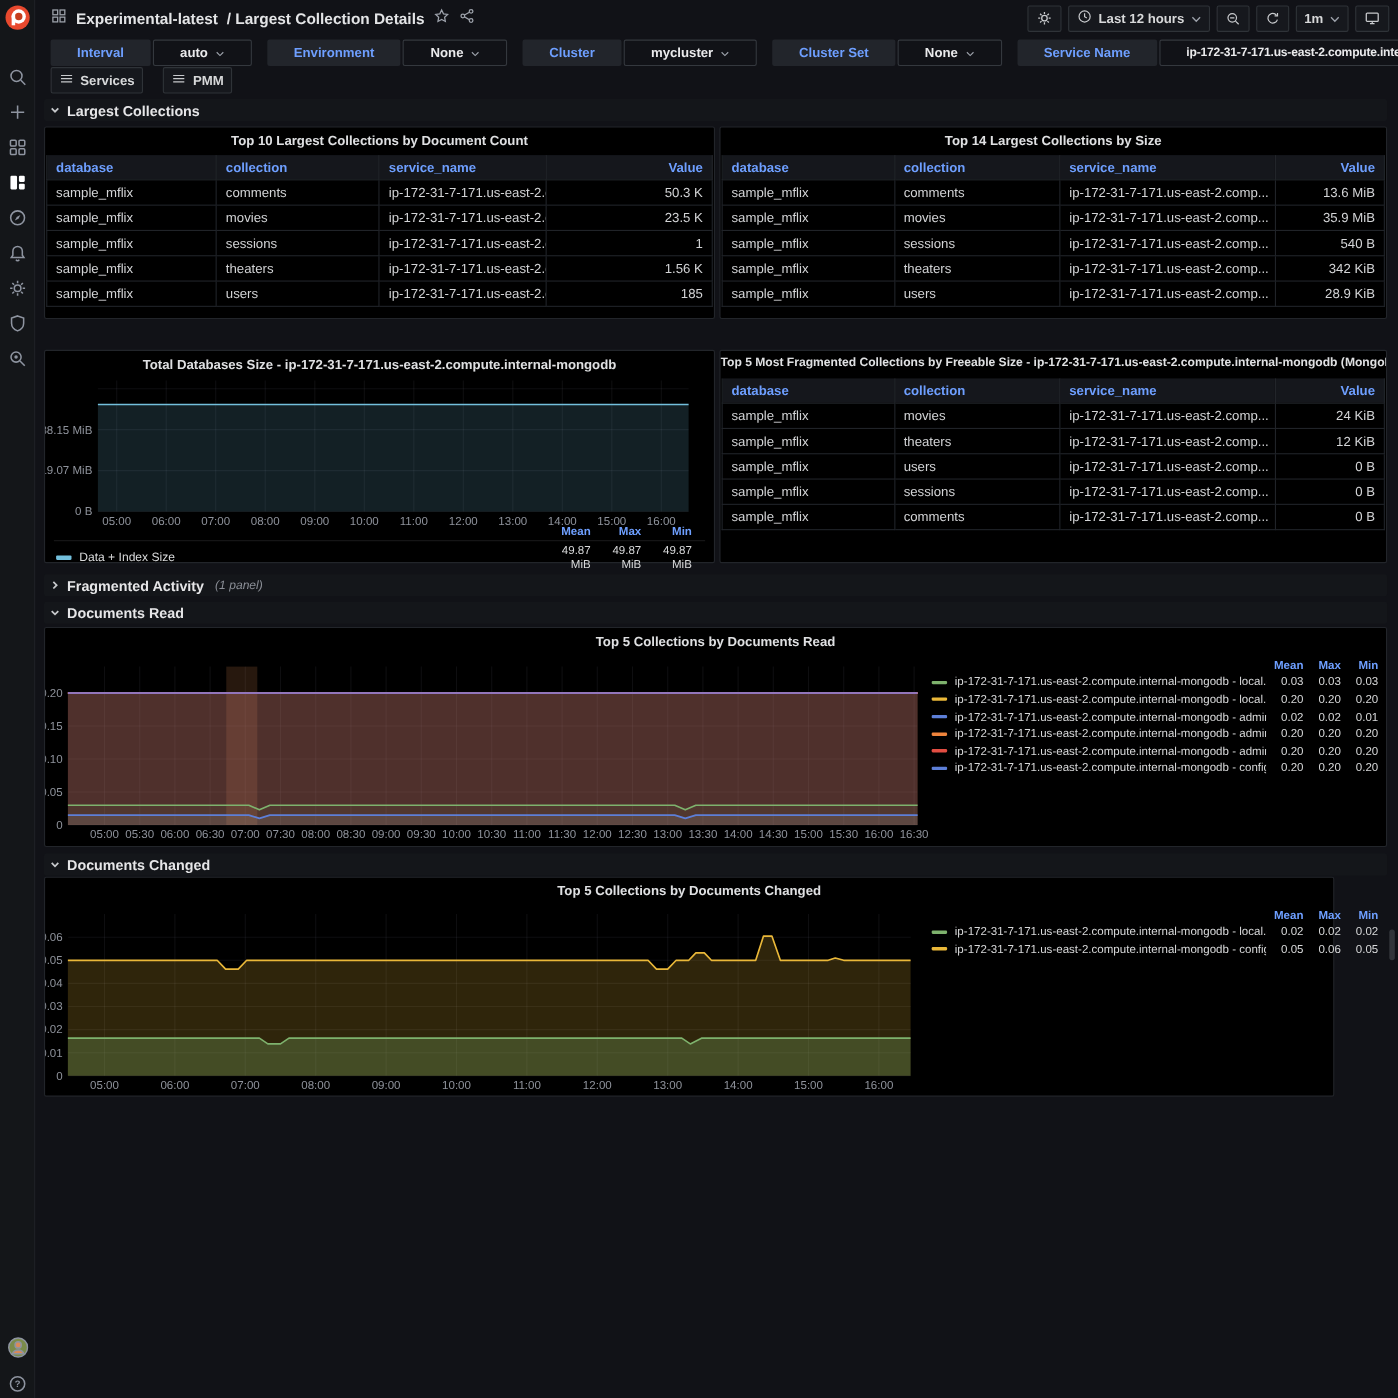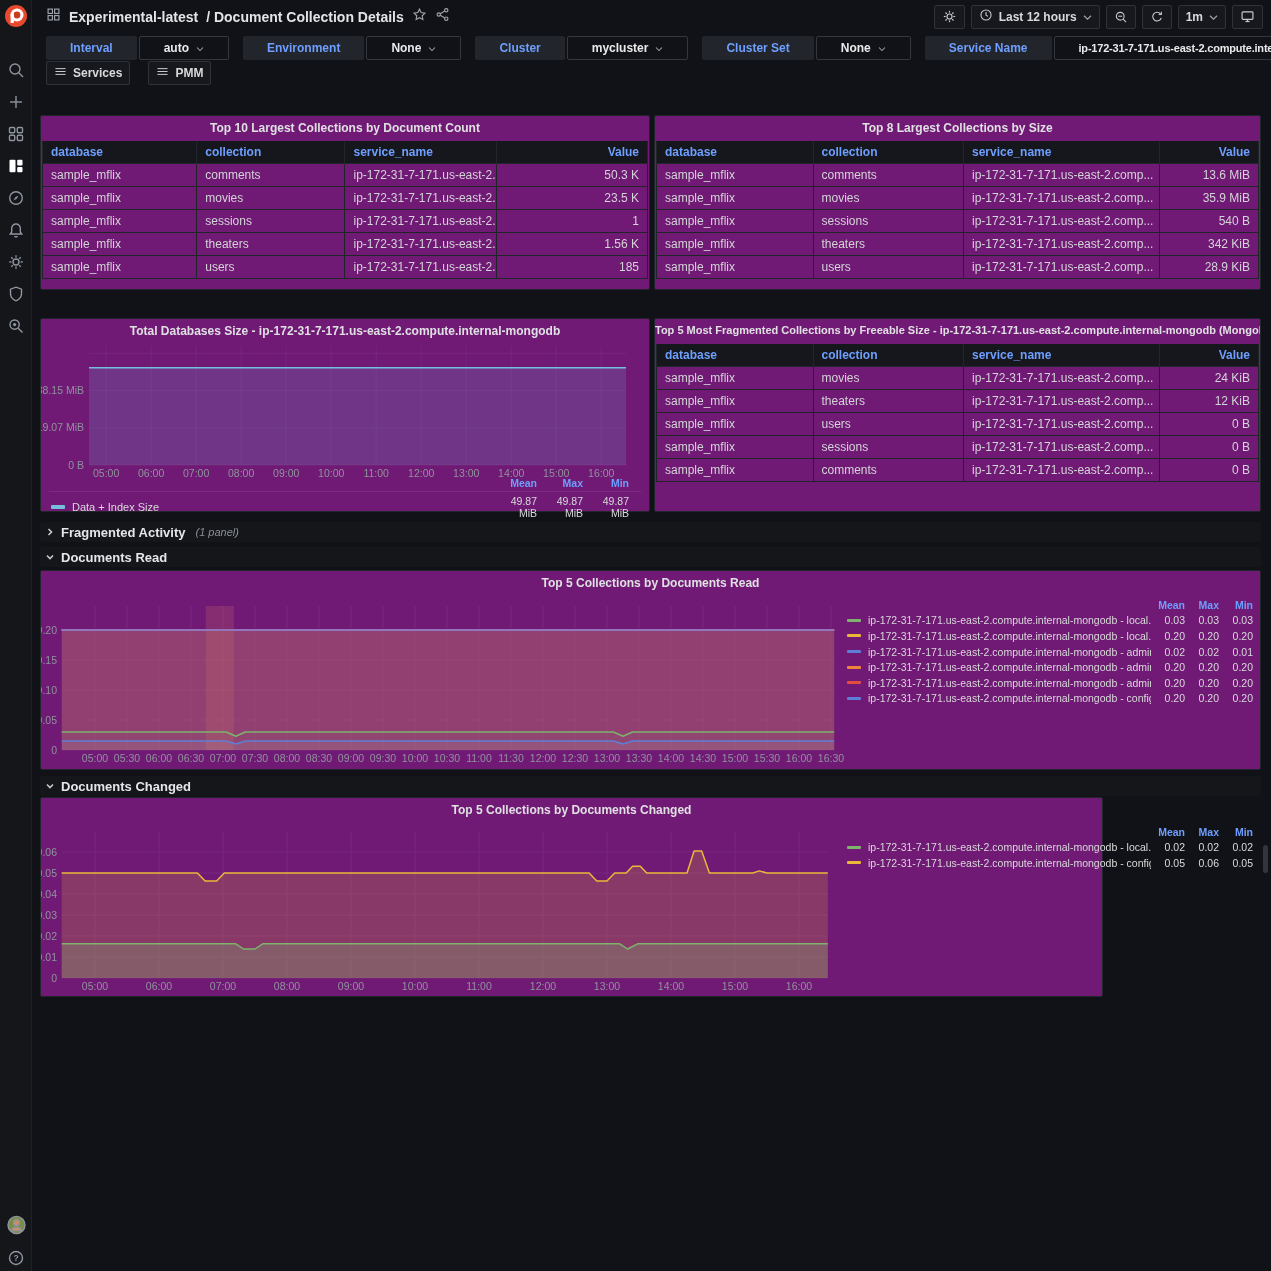--- a/index.html
+++ b/index.html
@@ -52,21 +52,21 @@
   .chev svg { stroke:#9da2ab; }
 
   
   .rowhdr { position:absolute; left:40px; right:10px; height:20px; display:flex;
     align-items:center; gap:6px; cursor:pointer; background:#14161a; border-radius:2px; }
   .rowhdr .rtitle { font-size:13px; font-weight:bold; color:#e6e6e8; }
   .rowhdr .rcount { font-size:11px; font-style:italic; color:#8a8e96; margin-left:4px; }
   .rowhdr svg { stroke:#c7c9cc; fill:none; stroke-width:1.6; margin-left:5px; }
 
   
-  .panel { position:absolute; background:#701a75; border:1px solid #22252a; border-radius:2px; }
+  .panel { position:absolute; background:#000000; border:1px solid #22252a; border-radius:2px; }
   .ptitle { position:absolute; left:0; right:0; top:5px; text-align:center; font-size:12px;
     font-weight:bold; color:#dfe0e2; white-space:nowrap; overflow:hidden; }
 
   
   .tablewrap { position:absolute; left:1px; right:1px; top:25px; }
   table.gtable { width:100%; border-collapse:collapse; table-layout:fixed; }
   .gtable th { background:#15171c; color:#6e9fff; font-size:12px; font-weight:bold;
     text-align:left; height:22px; padding:0 8px; border:1px solid #22252a; border-top:none; cursor:pointer; }
   .gtable td { color:#d3d4d6; font-size:12px; height:23px; padding:0 8px;
     border:1px solid #202328; overflow:hidden; white-space:nowrap; }
@@ -198,21 +198,21 @@
   <header class="topnav">
     <div class="crumbs">
       <span>
         <svg width="15" height="15" viewBox="0 0 18 18">
             <rect x="2.5" y="2.5" width="5.2" height="5.2"></rect>
             <rect x="10.3" y="2.5" width="5.2" height="5.2"></rect>
             <rect x="2.5" y="10.3" width="5.2" height="5.2"></rect>
             <rect x="10.3" y="10.3" width="5.2" height="5.2"></rect>
           </svg></span>
       <span class="bc">Experimental-latest</span>
-      <span class="bc">/ Document Collection Details</span>
+      <span class="bc">/ Largest Collection Details</span>
       <span>
         <svg width="15" height="15" viewBox="0 0 18 18">
             <path d="M9 2.6l2 4.1 4.5.65-3.25 3.17.77 4.48L9 12.9l-4.02 2.1.77-4.48L2.5 7.35l4.5-.65z"></path>
           </svg></span>
       <span>
         <svg width="15" height="15" viewBox="0 0 18 18">
             <circle cx="13.5" cy="4" r="2"></circle>
             <circle cx="4.5" cy="9" r="2"></circle>
             <circle cx="13.5" cy="14" r="2"></circle>
             <line x1="6.3" y1="8" x2="11.7" y2="4.9"></line>
@@ -348,20 +348,26 @@
     <button class="tbtn">
       <span><svg width="13" height="13" viewBox="0 0 18 18" stroke="#c7c9cc" stroke-width="1.6">
             <line x1="2" y1="5" x2="16" y2="5"></line>
             <line x1="2" y1="9" x2="16" y2="9"></line>
             <line x1="2" y1="13" x2="16" y2="13"></line>
           </svg></span>
       <span>PMM</span>
       </button>
   </div>
 
+  <div class="rowhdr" style="top:90px;">
+    <svg width="10" height="10" viewBox="0 0 10 10">
+        <polyline points="2,3.5 5,6.5 8,3.5"></polyline>
+      </svg>
+    <span class="rtitle">Largest Collections</span>
+  </div>
   <div class="rowhdr" style="top:522px;">
     <svg width="10" height="10" viewBox="0 0 10 10">
         <polyline points="3.5,2 6.5,5 3.5,8"></polyline>
       </svg>
     <span class="rtitle">Fragmented Activity</span>
     <span class="rcount">(1 panel)</span>
   </div>
   <div class="rowhdr" style="top:776px;">
     <svg width="10" height="10" viewBox="0 0 10 10">
         <polyline points="2,3.5 5,6.5 8,3.5"></polyline>
@@ -423,21 +429,21 @@
               <td class="">users</td>
               <td class="">ip-172-31-7-171.us-east-2.comp...</td>
               <td class="num">185</td>
             </tr>
           </tbody>
         </table>
       </div>
   </section>
 
   <section class="panel" style="left:654px;top:115px;width:607px;height:175px;">
-    <div class="ptitle">Top 8 Largest Collections by Size</div>
+    <div class="ptitle">Top 14 Largest Collections by Size</div>
     <div class="tablewrap" id="t-bysize">
         <table class="gtable">
           <colgroup>
             <col style="width:26%">
             <col style="width:25%">
             <col style="width:32.5%">
             <col style="width:16.5%">
           </colgroup>
           <thead>
             <tr>
@@ -711,21 +717,21 @@
         <div class="lrow">
           <span class="swatch" style="background:#5D7FD8"></span>
           <span class="lname">ip-172-31-7-171.us-east-2.compute.internal-mongodb - config.version</span>
           <span class="lstat">0.20</span>
           <span class="lstat">0.20</span>
           <span class="lstat">0.20</span>
         </div>
       </div>
   </section>
 
-  <section class="panel" style="left:40px;top:797px;width:1063px;height:200px;">
+  <section class="panel" style="left:40px;top:797px;width:1173px;height:200px;">
     <div class="ptitle">Top 5 Collections by Documents Changed</div>
     <svg class="chart" id="chart-changes" width="1221" height="200">
         <line class="grid" x1="54.0" y1="33" x2="54.0" y2="180"></line>
         <text class="axis" x="54.0" y="192" text-anchor="middle">05:00</text>
         <line class="grid" x1="118.0" y1="33" x2="118.0" y2="180"></line>
         <text class="axis" x="118.0" y="192" text-anchor="middle">06:00</text>
         <line class="grid" x1="182.0" y1="33" x2="182.0" y2="180"></line>
         <text class="axis" x="182.0" y="192" text-anchor="middle">07:00</text>
         <line class="grid" x1="246.0" y1="33" x2="246.0" y2="180"></line>
         <text class="axis" x="246.0" y="192" text-anchor="middle">08:00</text>

